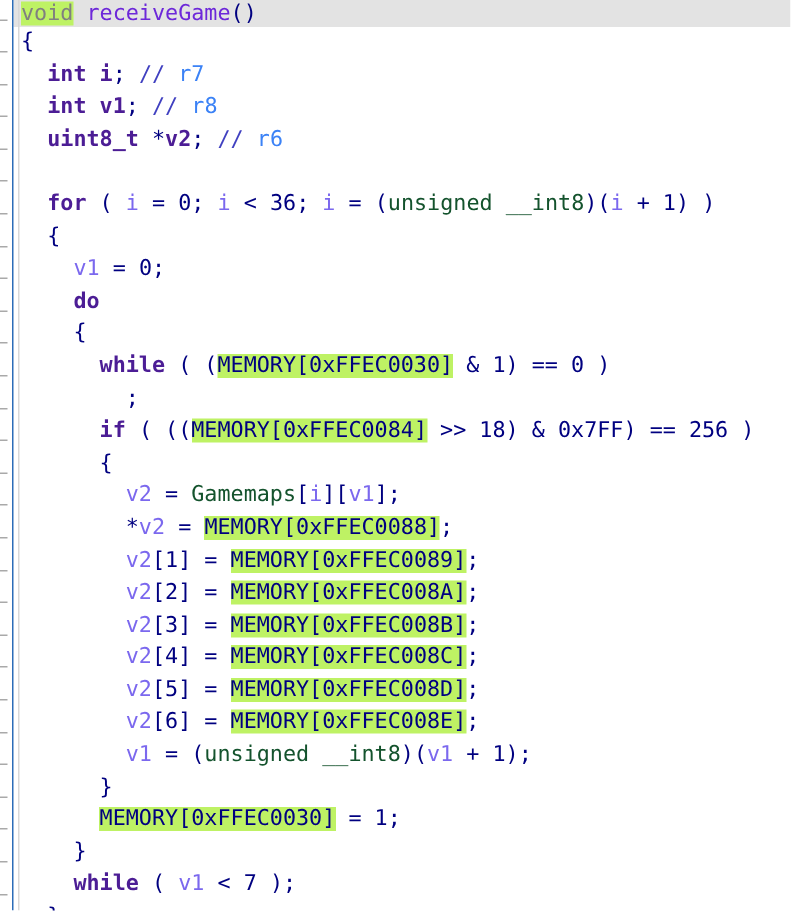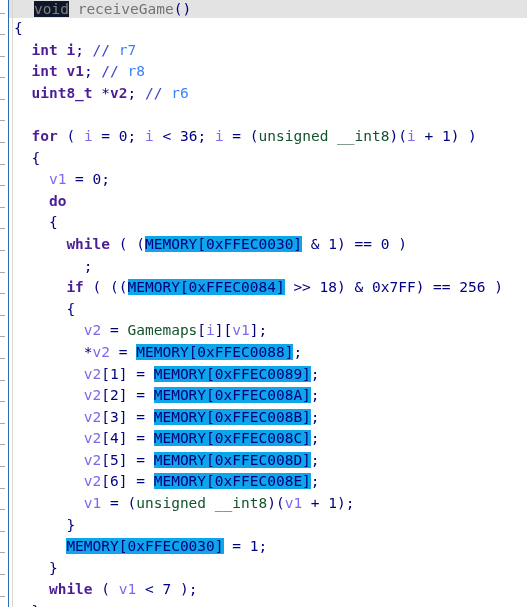--- a/index.html
+++ b/index.html
@@ -80,29 +80,29 @@
   }
   .code-line:first-child {
     height: 18px;
     line-height: 18px;
   }
 
   
   .t-plain   { color: #000080; }            
   .t-kw      { color: #4c1d95; font-weight: bold; }  
   .t-type    { color: #14532d; }            
-  .t-fnname  { color: #737373; }            
+  .t-fnname  { color: #6d28d9; }            
   .t-var     { color: #7b68ee; }            
   .t-global  { color: #14532d; }            
   .t-num     { color: #000080; }            
   .t-comment { color: #3b82f6; }            
   .t-cmtmark { color: #4040c0; }            
   .t-punct   { color: #000080; }
-  .hl-yellow { background: #0f172a; color: #808080; margin-left: 20px; }
-  .hl-red    { background: #0ea5e9; color: #000080; }
+  .hl-yellow { background: #bef264; color: #808080; }
+  .hl-red    { background: #bef264; color: #000080; }
 </style>
 </head>
 <body>
 
 <div id="code-view">
 
   <div id="signature-row"></div>
 
   <div id="gutter">
       <div class="tick" style="top: 13px; background: rgb(169, 169, 169);"></div>

